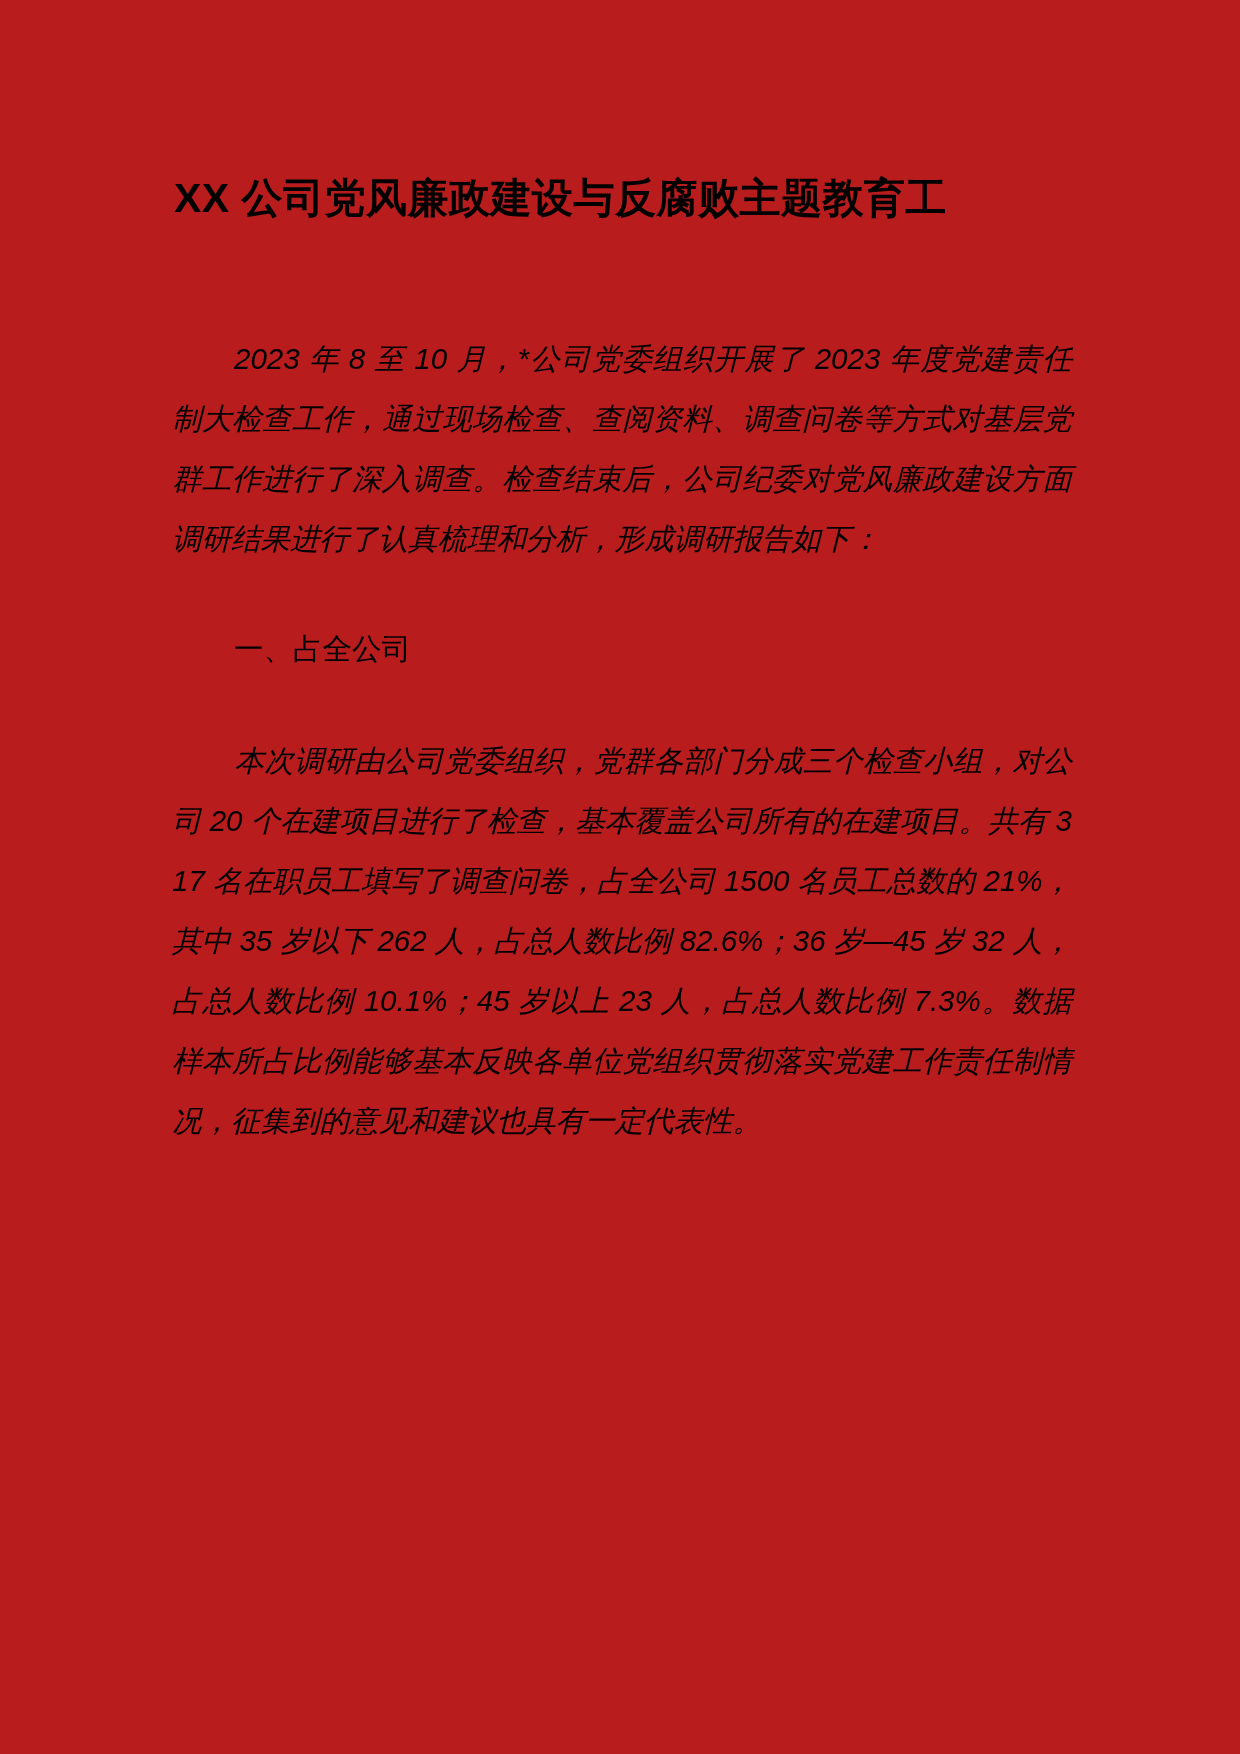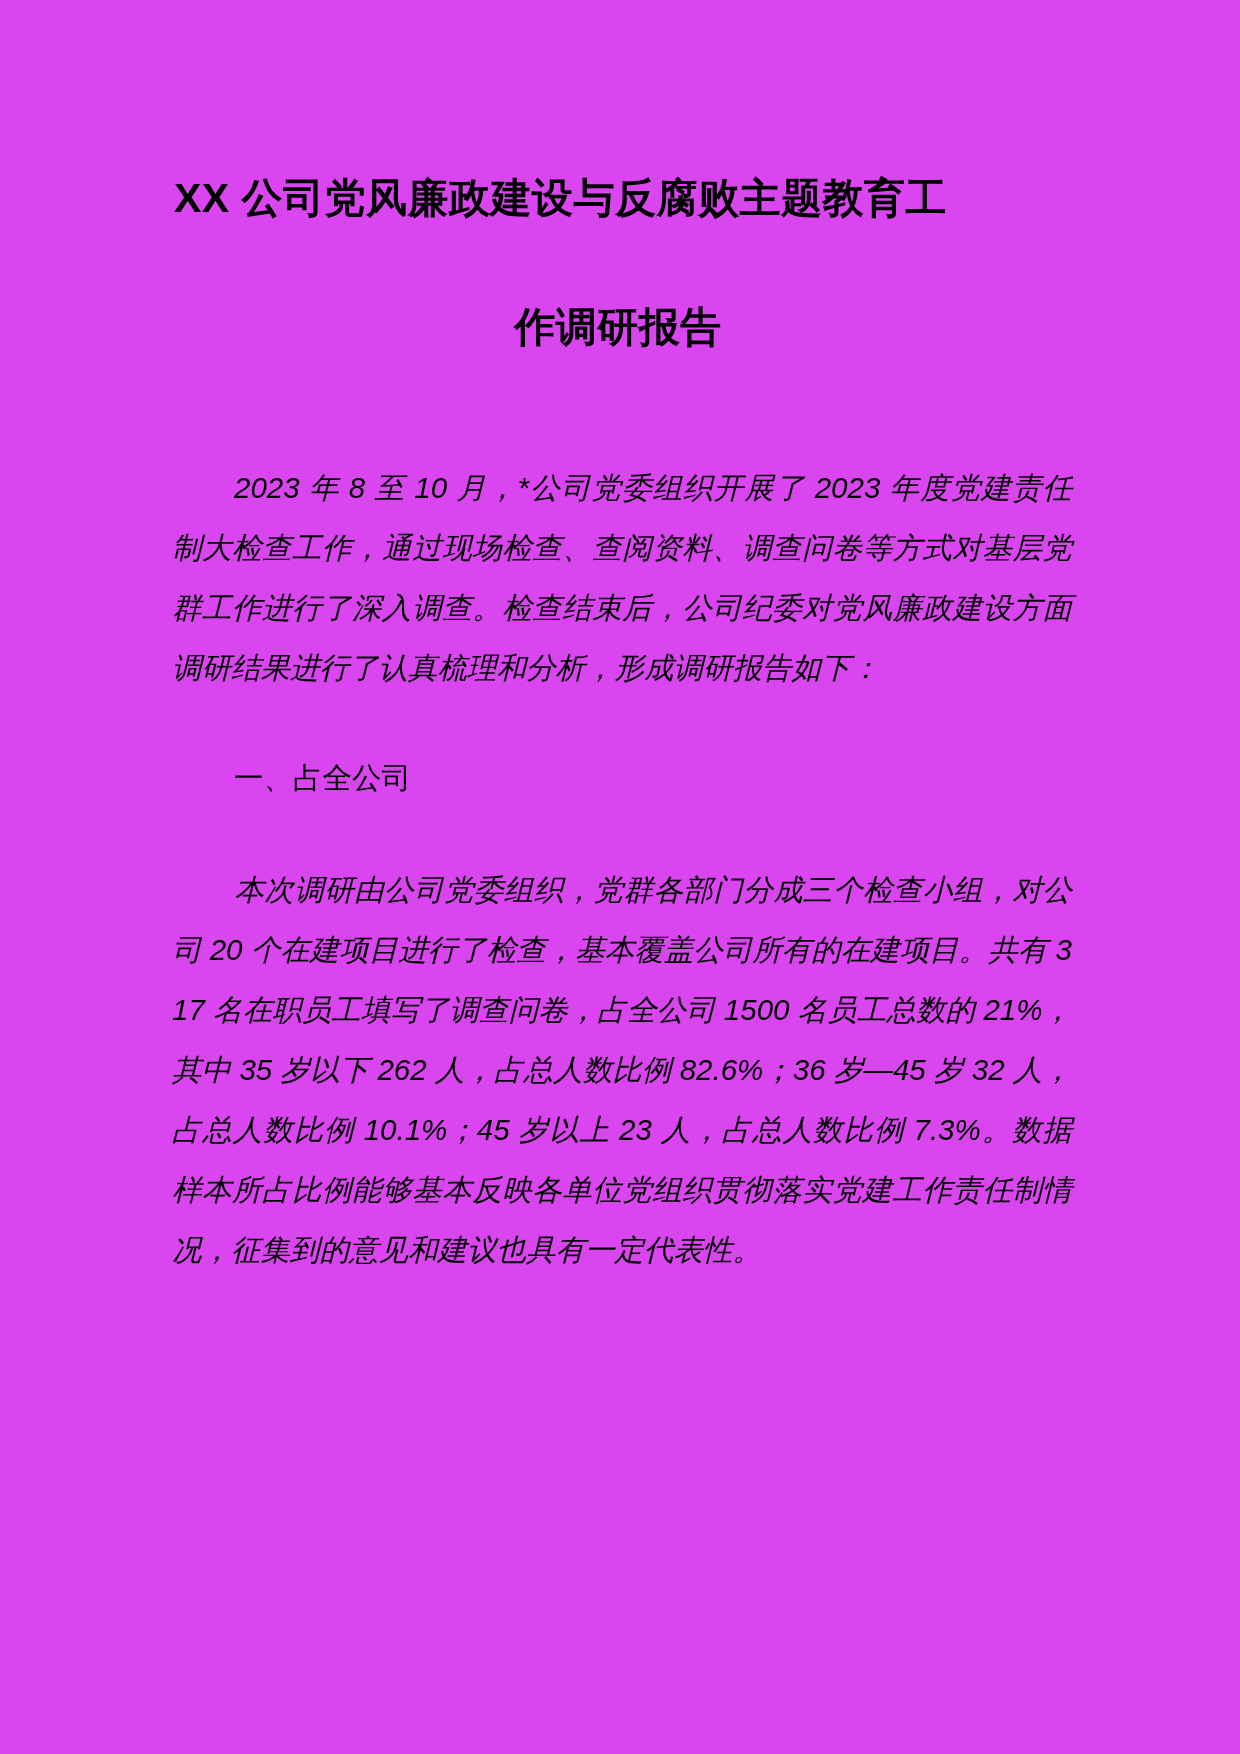--- a/index.html
+++ b/index.html
@@ -10,21 +10,21 @@
   body {
     font-family: "Liberation Sans", "DejaVu Sans", sans-serif;
     color: #000000;
     -webkit-font-smoothing: antialiased;
   }
   .page {
     position: relative;
     width: 1240px;
     height: 1754px;
     margin: 0 auto;
-    background: #d946ef;
+    background: #b91c1c;
     overflow: hidden;
     box-sizing: border-box;
   }
   .page-body {
     position: absolute;
     left: 172px;
     top: 0;
     width: 900px;
   }
 
@@ -91,21 +91,20 @@
   .para-stretch { letter-spacing: 0px; }
 </style>
 </head>
 <body>
 
 <div class="page">
   <div class="page-body">
 
     <h1 class="doc-title">
       <span class="title-line title-line-1">XX 公司党风廉政建设与反腐败主题教育工</span>
-      <span class="title-line title-line-2">作调研报告</span>
     </h1>
 
     <div class="spacer-after-title"></div>
 
     <p class="para"><span class="indent"></span><span>2023 年 8 至 10 月，*公司党委组织开展了 2023 年度党建责任制大检查工作，通过现场检查、查阅资料、调查问卷等方式对基层党群工作进行了深入调查。检查结束后，公司纪委对党风廉政建设方面调研结果进行了认真梳理和分析，形成调研报告如下：</span></p>
 
     <div class="spacer-heading"></div>
 
     <p class="section-heading"><span class="indent"></span><span>一、占全公司</span></p>
 

